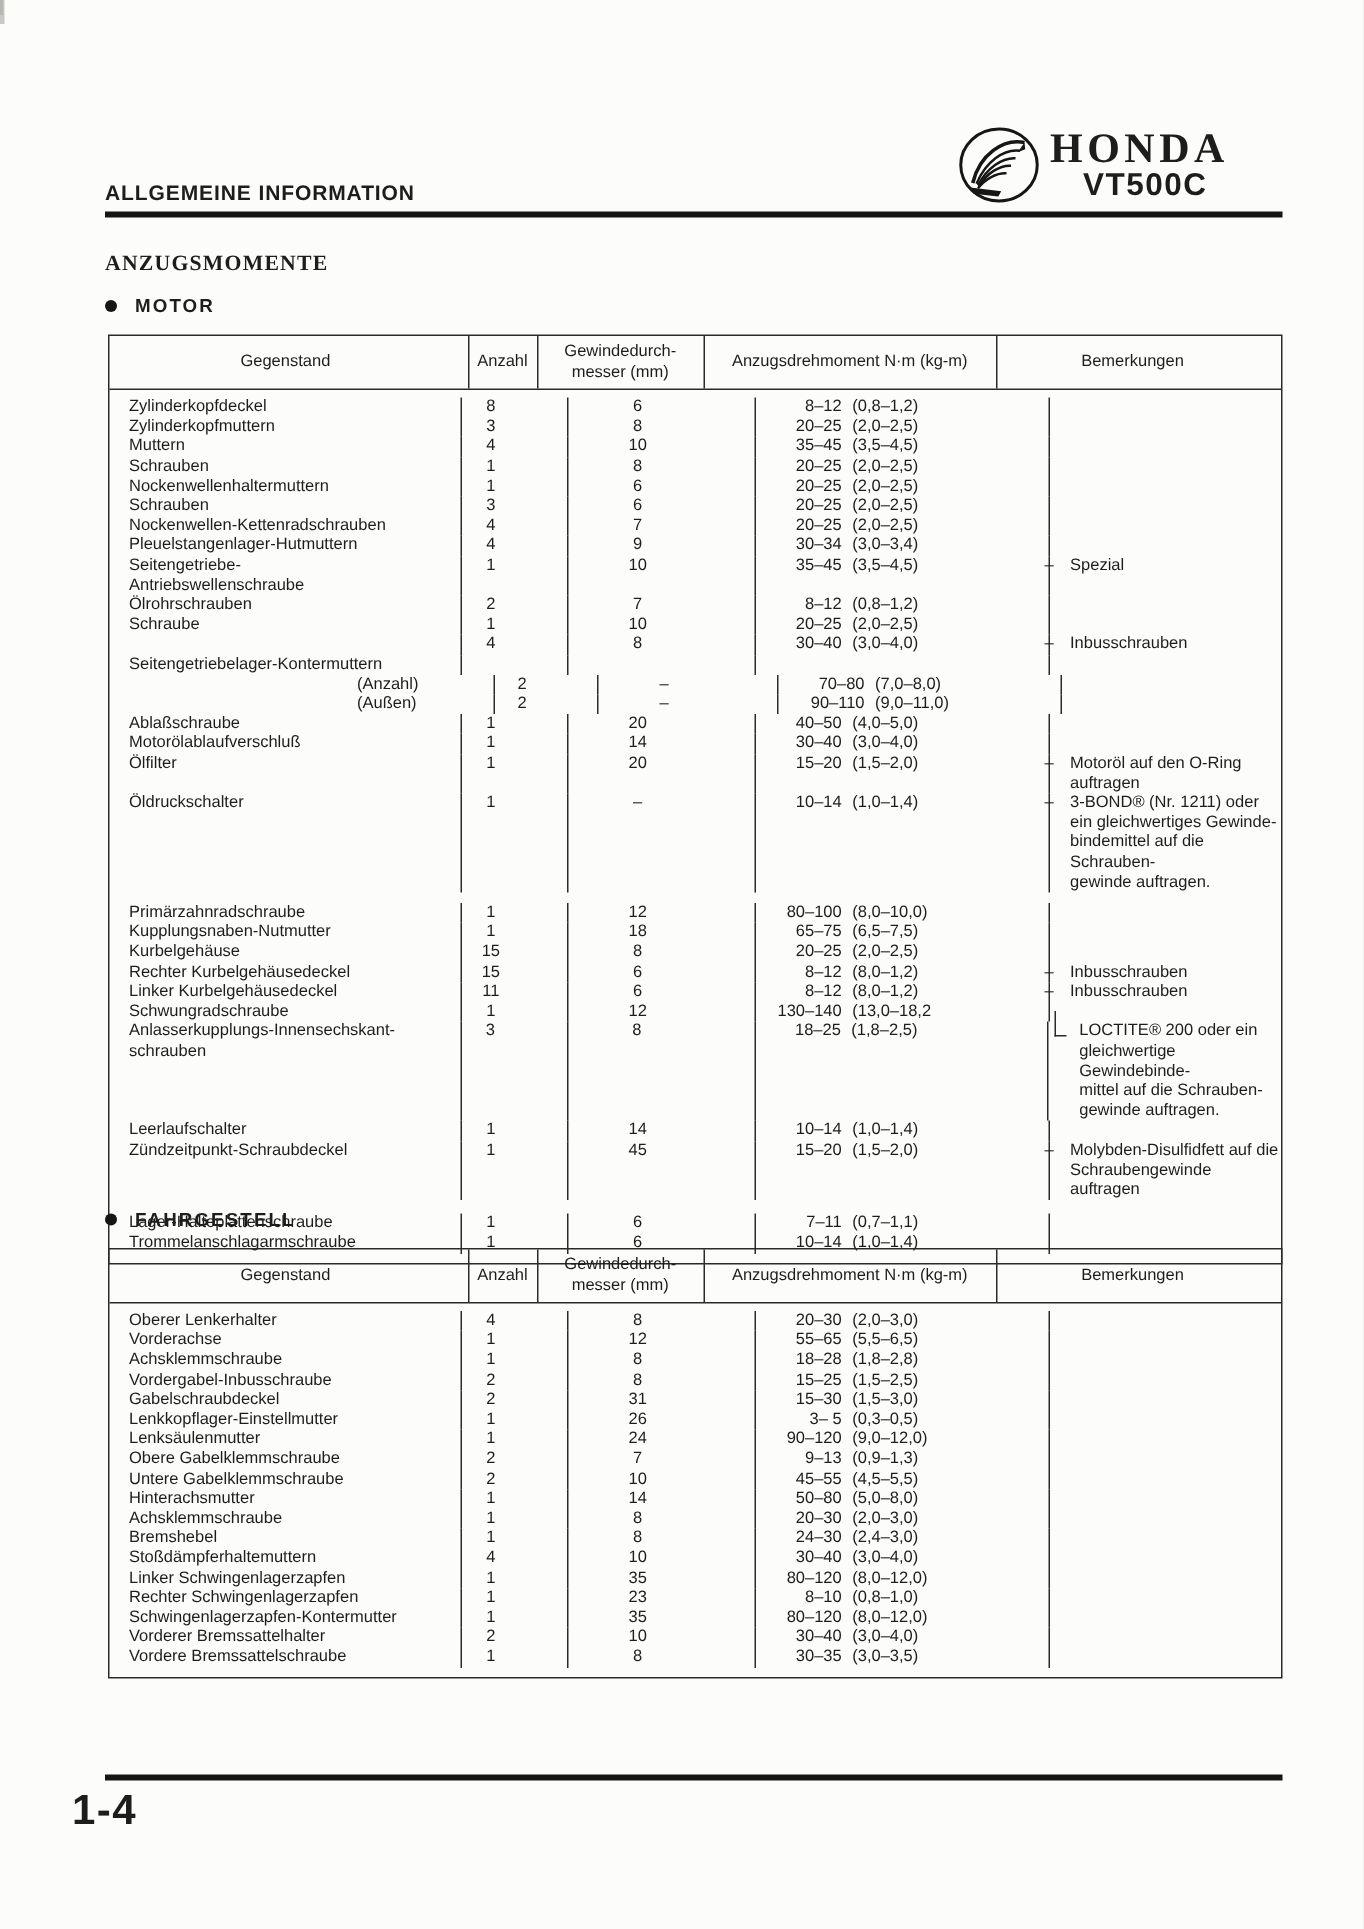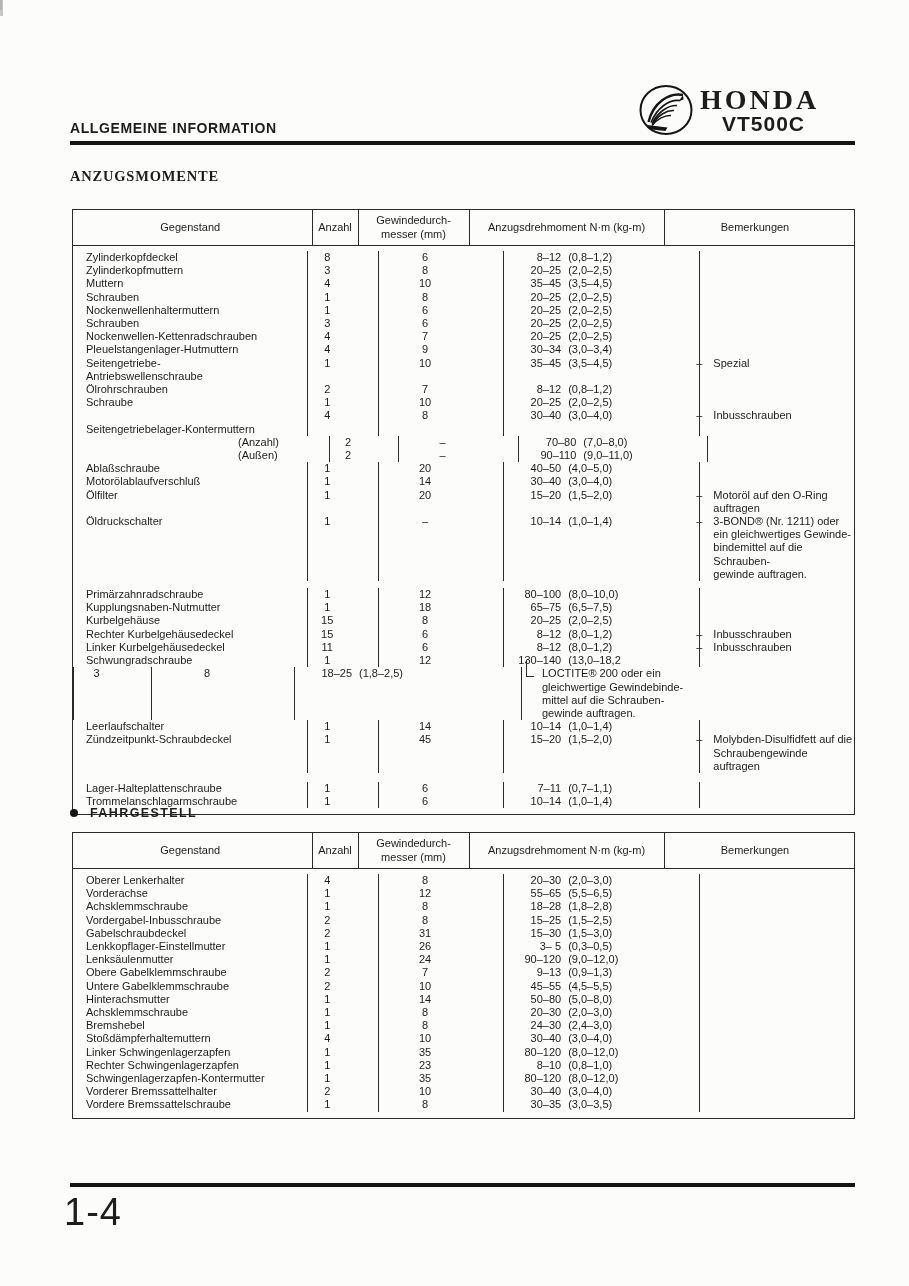--- a/index.html
+++ b/index.html
@@ -45,21 +45,21 @@
   .m2{ margin-left:7px; white-space:nowrap; }
   .c1.ind{ padding-left:165px; }
   .leader{ position:absolute; left:-4px; top:0; line-height:13.2px; }
   .bracket{ position:absolute; left:4px; top:-7px; width:8px; height:17px;
             border-left:1.7px solid var(--line); border-bottom:1.7px solid var(--line); }
   .note-line{ line-height:13.2px; }
   .c5.hasbr{ padding-left:20px; }
 
   
   .ftr-rule{ position:absolute; left:70px; top:1183px; width:785px; height:4px; background:#151515; }
-  .page-num{ position:absolute; left:64px; top:1191px; font-size:38px; font-weight:normal; letter-spacing:1px; }
+  .page-num{ position:absolute; left:48px; top:1191px; font-size:28px; font-weight:bold; letter-spacing:1px; }
 </style>
 </head>
 <body>
 
 <div class="page">
   <div class="artifact a1"></div>
   <div class="artifact a2"></div>
 
   <div class="hdr-title">ALLGEMEINE INFORMATION</div>
 
@@ -75,20 +75,24 @@
       <path d="M9 41 L29.5 43.5 L27.5 47 L11 45.2 Z" fill="#161616"></path>
     </svg>
   </div>
   <div class="brand">HONDA</div>
   <div class="model">VT500C</div>
   <div class="hdr-rule"></div>
 
   <div class="doc-title">ANZUGSMOMENTE</div>
 
   <div class="section sec-motor">
+    <div class="sec-label">
+      <span class="bullet"></span>
+      <span>MOTOR</span>
+    </div>
     <div class="tbl">
         <div class="thead">
           <div class="cell c1 th" style="padding-left: 0px;">Gegenstand</div>
           <div class="cell c2 th" style="padding-left: 0px;">Anzahl</div>
           <div class="cell c3 th" style="padding-left: 0px;">
             <div>Gewindedurch-</div>
             <div>messer (mm)</div>
           </div>
           <div class="cell c4 th" style="padding-left: 0px;">Anzugsdrehmoment N·m (kg-m)</div>
           <div class="cell c5 th" style="padding-left: 0px;">Bemerkungen</div>
@@ -360,20 +364,22 @@
             <div class="cell c1">Schwungradschraube</div>
             <div class="cell c2">1</div>
             <div class="cell c3">12</div>
             <div class="cell c4">
               <span class="m1">130–140</span>
               <span class="m2">(13,0–18,2</span>
             </div>
             <div class="cell c5"></div>
           </div>
           <div class="row">
+            <div class="cell c1">Anlasserkupplungs-Innensechskant-
+schrauben</div>
             <div class="cell c2">3</div>
             <div class="cell c3">8</div>
             <div class="cell c4">
               <span class="m1">18–25</span>
               <span class="m2">(1,8–2,5)</span>
             </div>
             <div class="cell c5 hasbr">
               <span class="bracket"></span>
               <div class="note-line">LOCTITE® 200 oder ein</div>
               <div class="note-line">gleichwertige Gewindebinde-</div>

